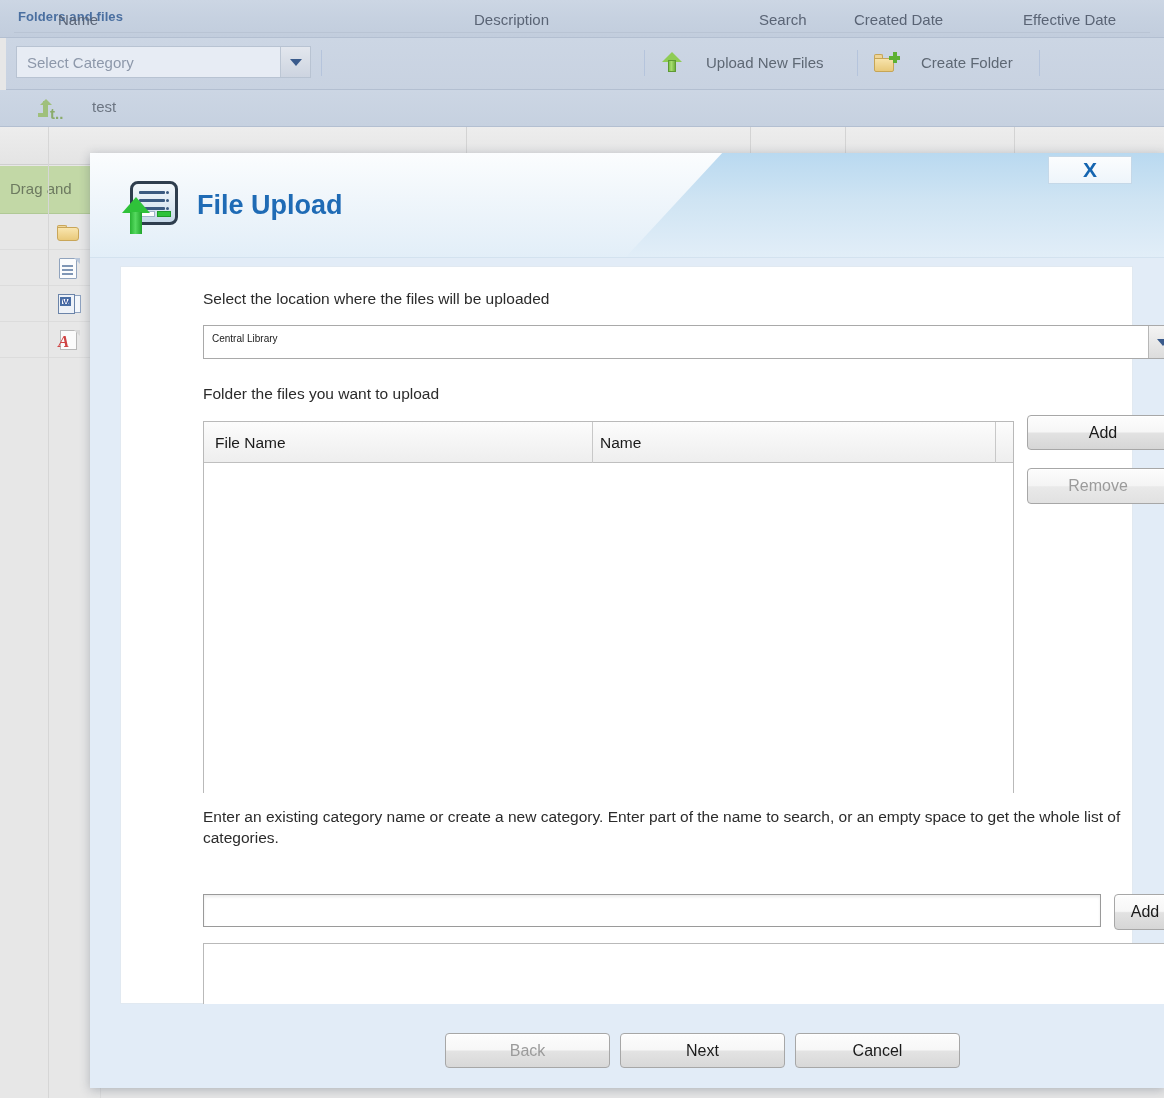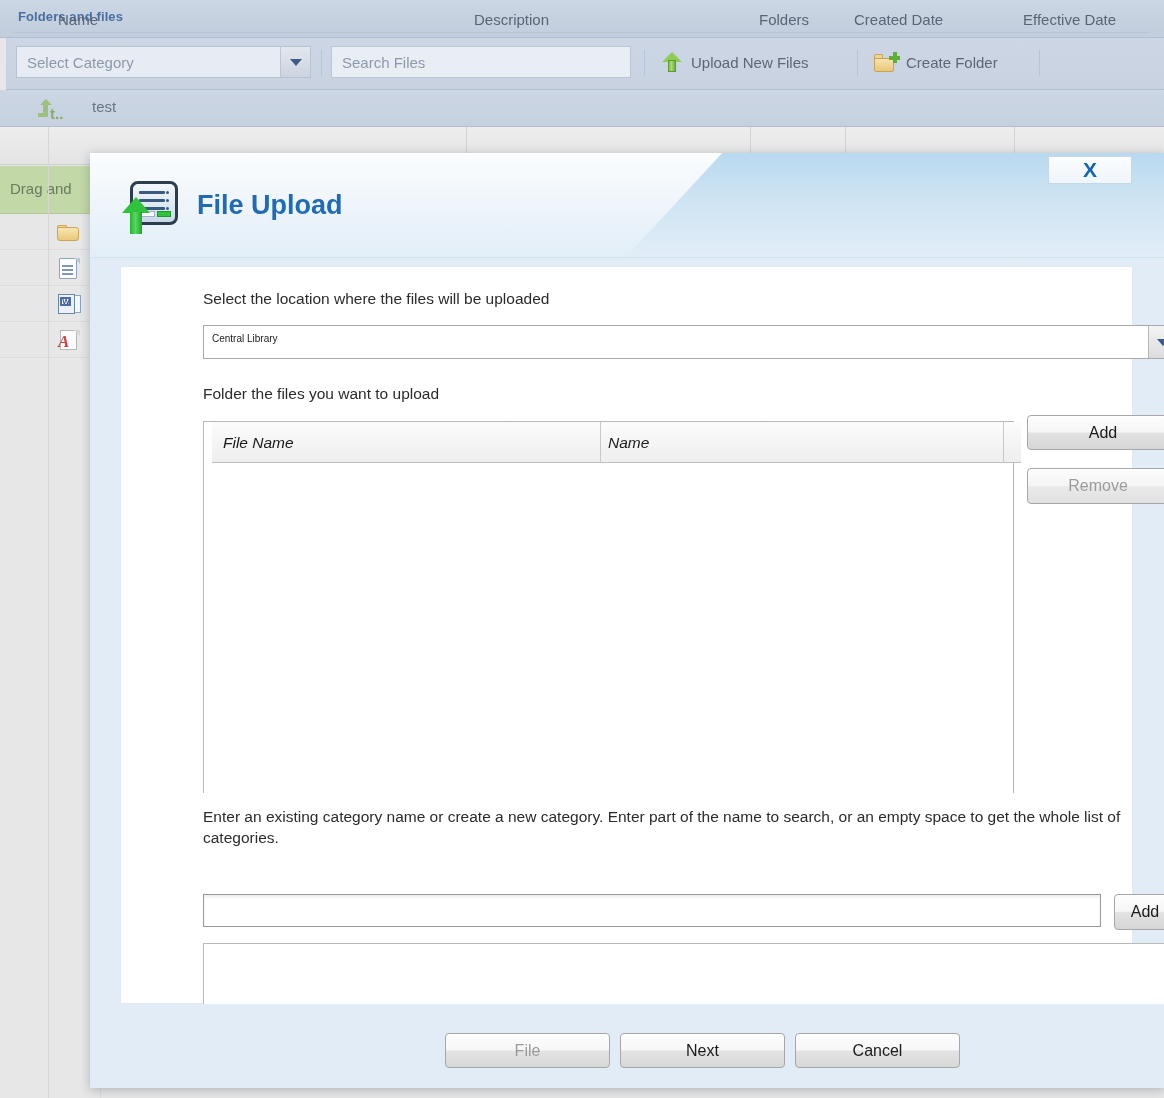--- a/index.html
+++ b/index.html
@@ -72,21 +72,21 @@
     background: #e9eef5;
     border: 1px solid #bcc6d4;
   }
   .search-files .sf-text {
     position: absolute; left: 10px; top: 7px;
     font-size: 15px; color: #8d98aa;
   }
 
   .tb-btn {
     position: absolute; top: 8px; height: 32px;
-    display: flex; align-items: center; gap: 8px;
+    display: flex; align-items: center; gap: 23px;
     font-size: 15px; color: #5e6874;
     cursor: default;
   }
 
   .icon-upload-arrow {
     width: 22px; height: 22px; position: relative; flex: none;
   }
   .icon-upload-arrow .shaft {
     position: absolute; left: 7px; top: 9px; width: 8px; height: 12px;
     background: linear-gradient(to right, #7fc34a 0%, #a7dd6e 40%, #6fb03d 100%);
@@ -356,24 +356,23 @@
   }
 
   .files-table {
     position: absolute; left: 113px; top: 268px; width: 811px; height: 372px;
     background: #ffffff;
     border-left: 1px solid #b9b9b9;
     border-top: 1px solid #b9b9b9;
     border-right: 1px solid #b9b9b9;
   }
   .ft-head {
-    position: absolute; left: 8px; top: 0; width: 809px; height: 41px;
+    position: absolute; left: 0; top: 0; width: 809px; height: 41px;
     background: linear-gradient(to bottom, #fcfcfc 0%, #eeeeee 100%);
     border-bottom: 1px solid #bfbfbf;
-    font-style: italic;
   }
   .ft-col {
     position: absolute; top: 12px; font-size: 15.5px; color: #1a1a1a;
   }
   .ft-vdiv {
     position: absolute; top: 0; width: 1px; height: 41px; background: #c8c8c8;
   }
 
   .btn {
     position: absolute;
@@ -444,23 +443,20 @@
   <div class="toolbar">
     <div class="select-category">
       <div class="sc-text">Select Category</div>
       <div class="sc-arrow">
           <div class="chev"></div>
         </div>
     </div>
 
     <div class="tb-sep" style="left:315px;"></div>
 
-    <div class="search-files">
-      <div class="sf-text">Search Files</div>
-    </div>
 
     <div class="tb-sep" style="left:638px;"></div>
 
     <div class="tb-btn" style="left:655px;">
       <span class="icon-upload-arrow">
         <span class="head"></span>
           <span class="shaft"></span>
       </span>
       <span>Upload New Files</span>
     </div>
@@ -491,21 +487,21 @@
   <div class="bc-label">test</div>
 
   <div class="grid-head"></div>
   <div class="gh-div" style="left:48px;"></div>
   <div class="gh-div" style="left:466px;"></div>
   <div class="gh-div" style="left:750px;"></div>
   <div class="gh-div" style="left:845px;"></div>
   <div class="gh-div" style="left:1014px;"></div>
   <div class="gh-cell" style="left:58px;">Name</div>
   <div class="gh-cell" style="left:474px;text-align:right;">Description</div>
-  <div class="gh-cell" style="left:759px;">Folders</div>
+  <div class="gh-cell" style="left:759px;">Search</div>
   <div class="gh-cell" style="left:854px;">Created Date</div>
   <div class="gh-cell" style="left:1023px;">Effective Date</div>
 
   <div class="drag-strip">
     <div class="dtext">Drag and</div>
   </div>
 
   <div class="file-rows">
     <div class="file-row" style="top:0px;">
       <span class="row-icon ic-folder">
@@ -604,21 +600,21 @@
 
   <div class="cat-input"></div>
   <div class="btn btn-add-cat">
     <span>Add</span>
   </div>
 
   <div class="result-box"></div>
 
   <div class="dlg-footer"></div>
   <div class="fbtn fb-back disabled">
-    <span>File</span>
+    <span>Back</span>
   </div>
   <div class="fbtn fb-cancel">
     <span>Cancel</span>
   </div>
   <div class="fbtn fb-next">
     <span>Next</span>
   </div>
 </div>
 
 </body></html>

